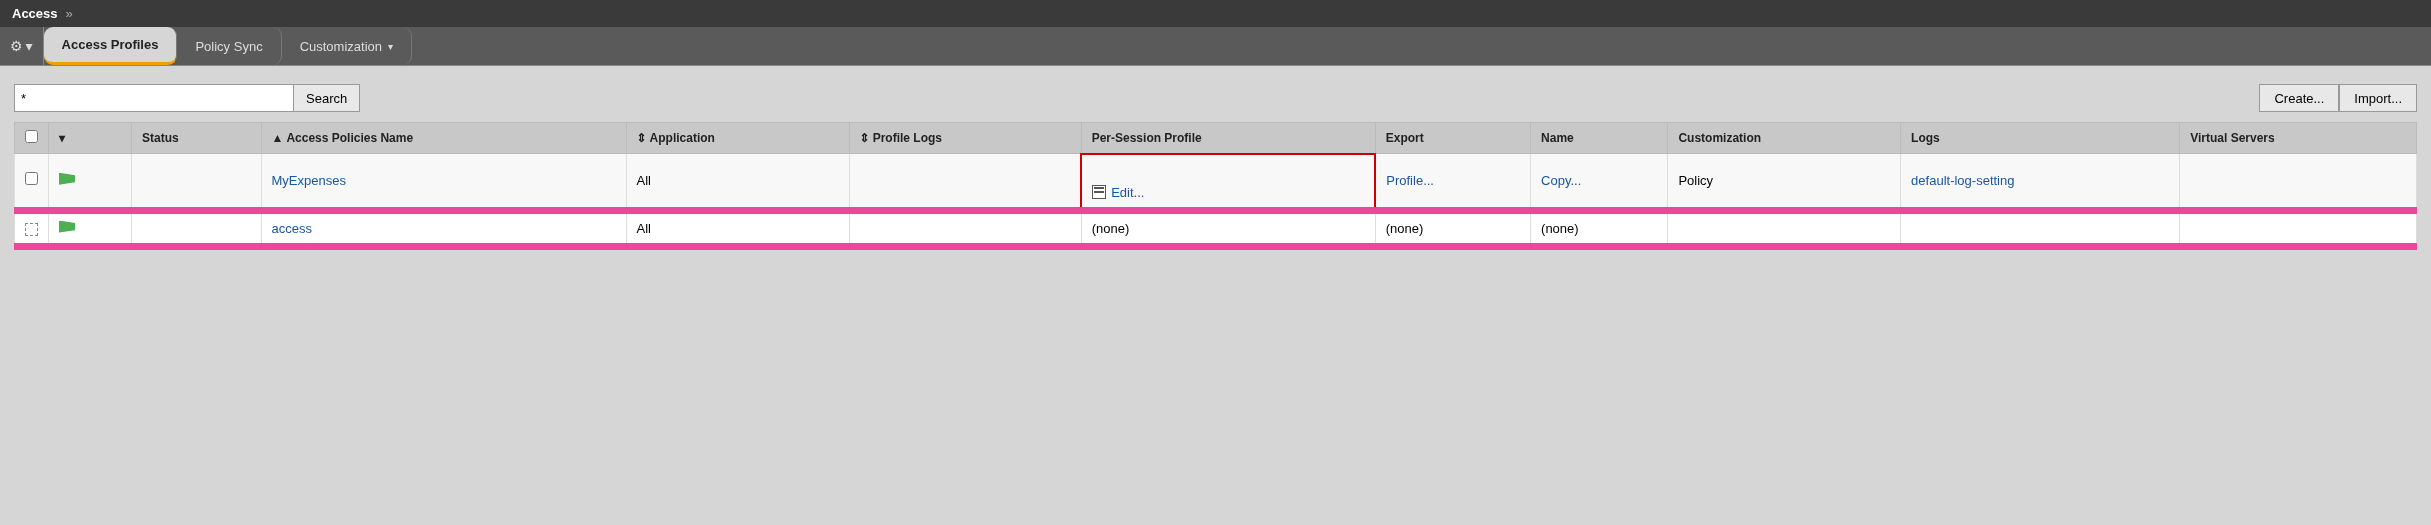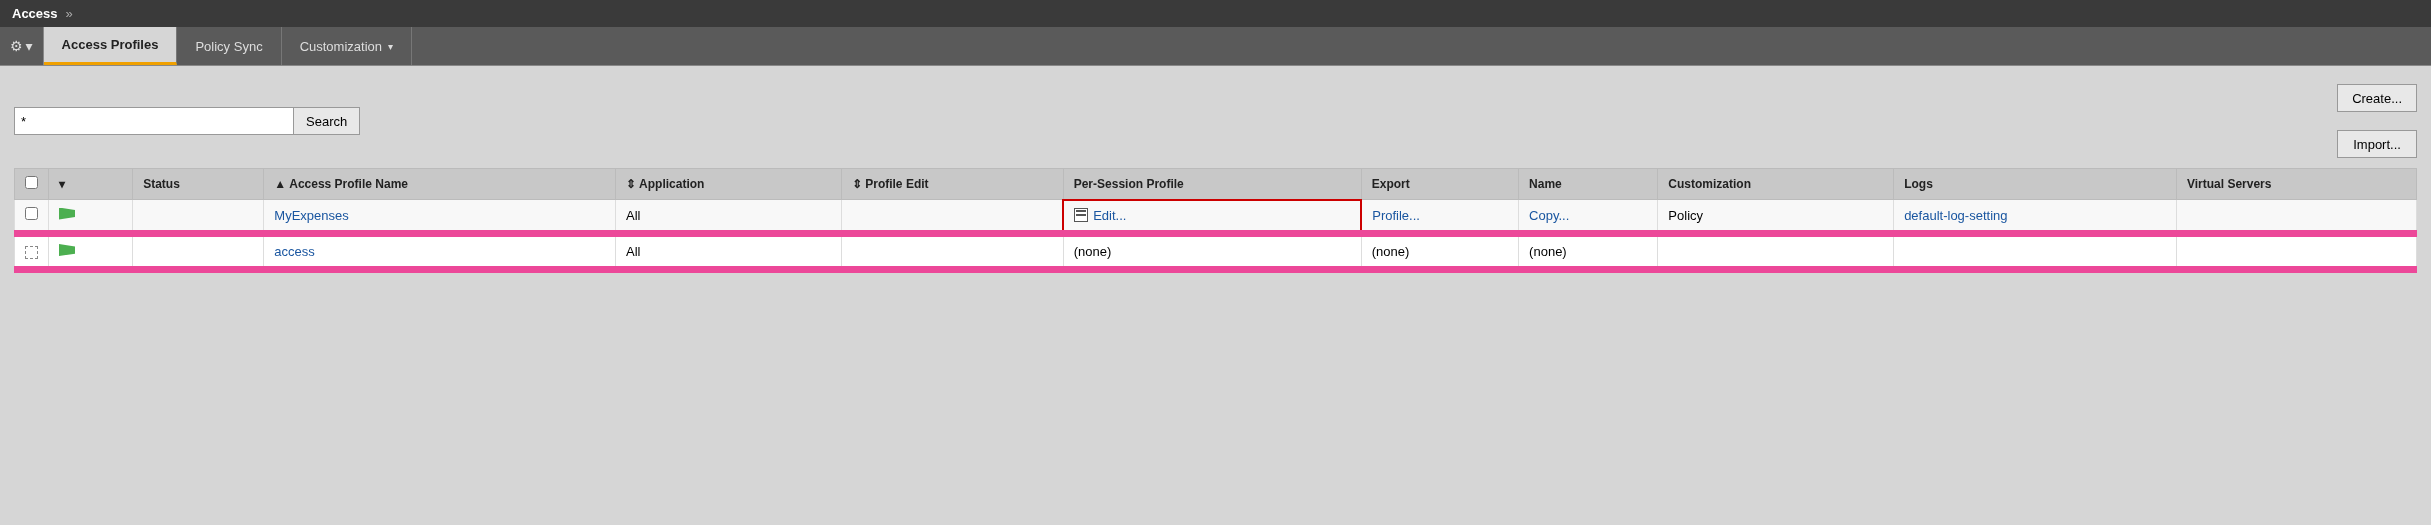--- a/index.html
+++ b/index.html
@@ -56,20 +56,21 @@
     .tab-item {
       padding: 10px 18px;
       color: #ddd;
       cursor: pointer;
       border-right: 1px solid #777;
       display: flex;
       align-items: center;
       gap: 4px;
       white-space: nowrap;
       user-select: none;
+      border-radius: 9px;
     }
     .tab-item.active {
       background: #d6d6d6;
       color: #222;
       border-bottom: 3px solid #f0a000;
       font-weight: bold;
     }
 
     
     .content {
@@ -101,22 +102,21 @@
       height: 28px;
       padding: 0 12px;
       border: 1px solid #999;
       border-left: none;
       background: #e8e8e8;
       cursor: pointer;
       font-size: 13px;
     }
     .search-right {
       display: flex;
-      gap: 18px;
-      flex-direction: column;
+      gap: 0;
     }
     .action-btn {
       height: 28px;
       padding: 0 14px;
       border: 1px solid #999;
       background: #e8e8e8;
       cursor: pointer;
       font-size: 13px;
     }
 
@@ -178,20 +178,21 @@
 
     
     .highlight-cell {
       border: 2px solid #cc0000 !important;
       padding: 4px 8px;
     }
     .edit-btn-container {
       display: flex;
       align-items: center;
       gap: 5px;
+      margin-top: 23px;
     }
     .page-icon {
       display: inline-block;
       width: 14px;
       height: 14px;
       border: 1px solid #555;
       background: #fff;
       position: relative;
       font-size: 9px;
       vertical-align: middle;
@@ -279,33 +280,33 @@
         </th>
         <th>
           <span>▾</span>
         </th>
         <th>
           <span>Status</span>
         </th>
         <th class="sortable">
           <div class="th-content">
             <span>▲</span>
-            <span>Access Profile Name</span>
+            <span>Access Policies Name</span>
           </div>
         </th>
         <th class="sortable">
           <div class="th-content">
             <span>⇕</span>
             <span>Application</span>
           </div>
         </th>
         <th class="sortable">
           <div class="th-content">
             <span>⇕</span>
-            <span>Profile Edit</span>
+            <span>Profile Logs</span>
           </div>
         </th>
         <th>
           <span>Per-Session Profile</span>
         </th>
         <th>
           <span>Export</span>
         </th>
         <th>
           <span>Name</span>

